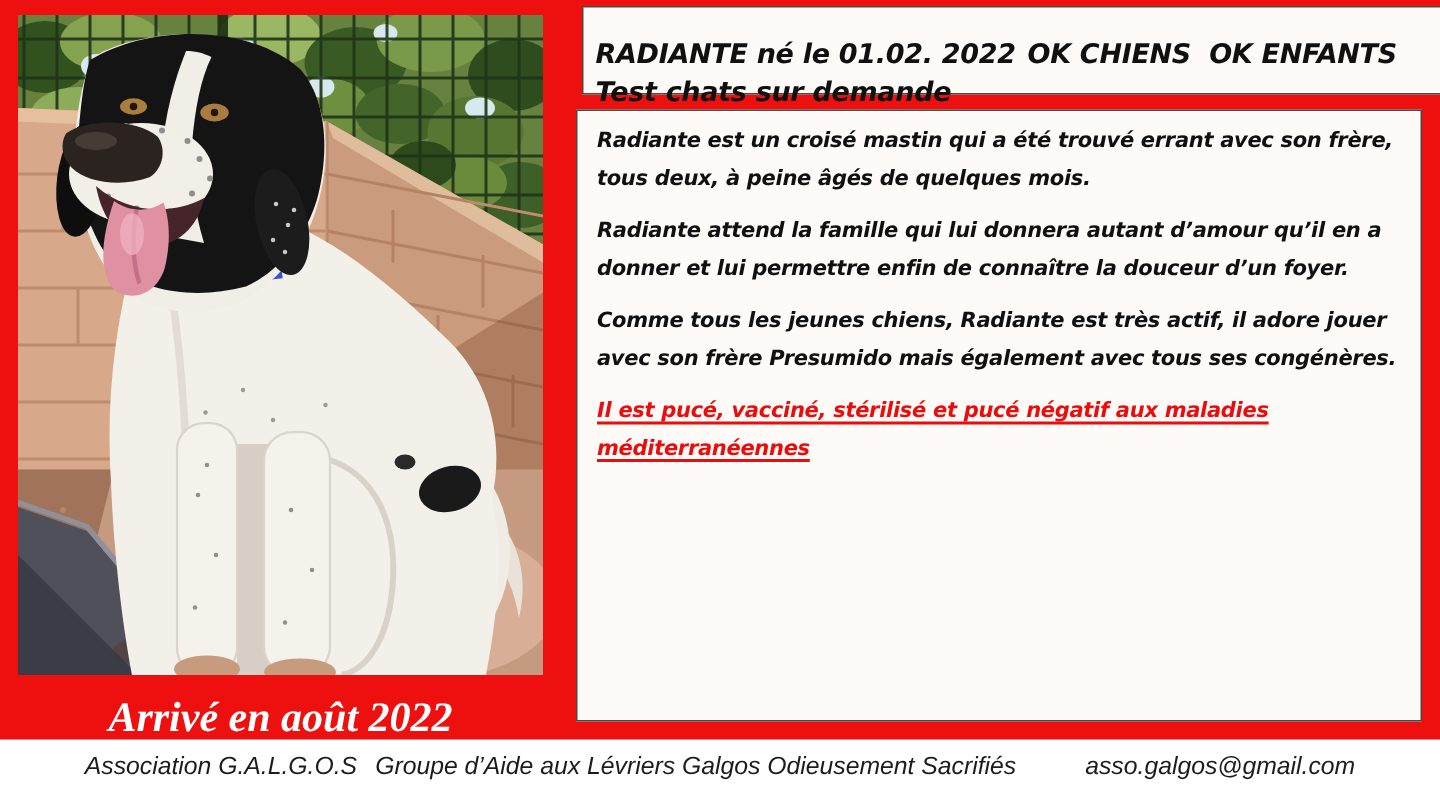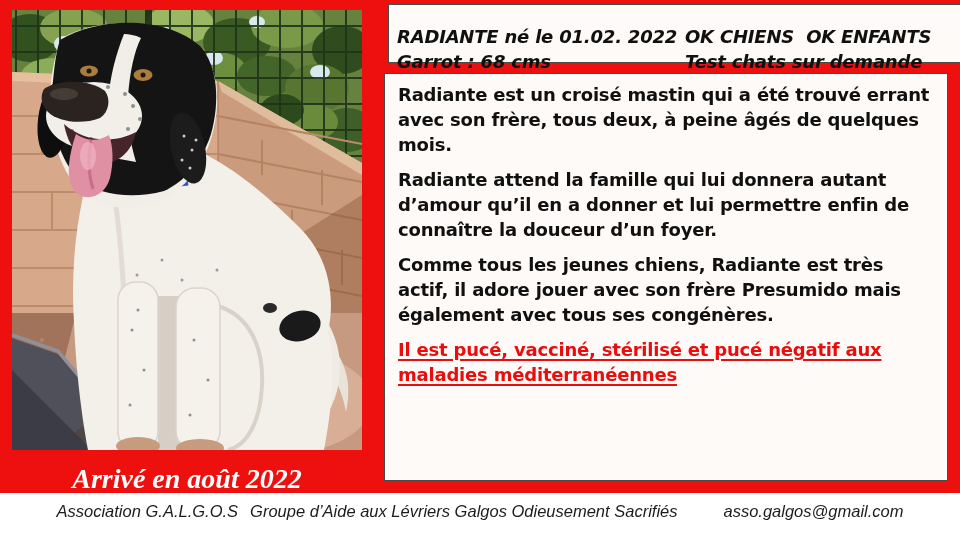--- a/index.html
+++ b/index.html
@@ -25,21 +25,21 @@
   .header-row { display:flex; }
   .hdr-text {
     font-weight:bold; font-style:italic; font-size:18px; line-height:25px;
     color:#101010; letter-spacing:-0.2px; white-space:pre;
   }
   .hdr-left { width:288px; flex:none; }
 
   .main-box { left:384px; top:73px; width:564px; height:408px; padding:8px 13px 0 13px; overflow:hidden; }
   .main-box p {
     margin:0 0 10px 0;
-    font-weight:bold; font-size:18px; line-height:25px;
+    font-weight:bold; font-style:italic; font-size:14px; line-height:25px;
     color:#101010; letter-spacing:-0.2px;
   }
   .main-box p.health-note {
     color:#ea0d0d; text-decoration:underline; text-decoration-thickness:2px; text-underline-offset:3px;
   }
 
   .footer-bar {
     position:absolute; left:0; top:493px; width:960px; height:47px; background:#ffffff;
     display:flex; justify-content:center; align-items:flex-start; padding-top:9px; box-sizing:border-box;
     font-family:"Liberation Sans", sans-serif; font-style:italic; font-size:16.5px;
@@ -204,21 +204,20 @@
   </div>
 
   <div class="arrival-caption">Arrivé en août 2022</div>
 
   <div class="white-box header-box">
     <div class="header-row">
       <span class="hdr-text hdr-left">RADIANTE né le 01.02. 2022</span>
       <span class="hdr-text">OK CHIENS  OK ENFANTS</span>
     </div>
     <div class="header-row">
-      <span class="hdr-text hdr-left">Garrot : 68 cms</span>
       <span class="hdr-text">Test chats sur demande</span>
     </div>
   </div>
 
   <div class="white-box main-box">
     <p>Radiante est un croisé mastin qui a été trouvé errant avec son frère, tous deux, à peine âgés de quelques mois.</p>
     <p>Radiante attend la famille qui lui donnera autant d’amour qu’il en a donner et lui permettre enfin de connaître la douceur d’un foyer.</p>
     <p>Comme tous les jeunes chiens, Radiante est très actif, il adore jouer avec son frère Presumido mais également avec tous ses congénères.</p>
     <p class="health-note">Il est pucé, vacciné, stérilisé et pucé négatif aux maladies méditerranéennes</p>
   </div>

